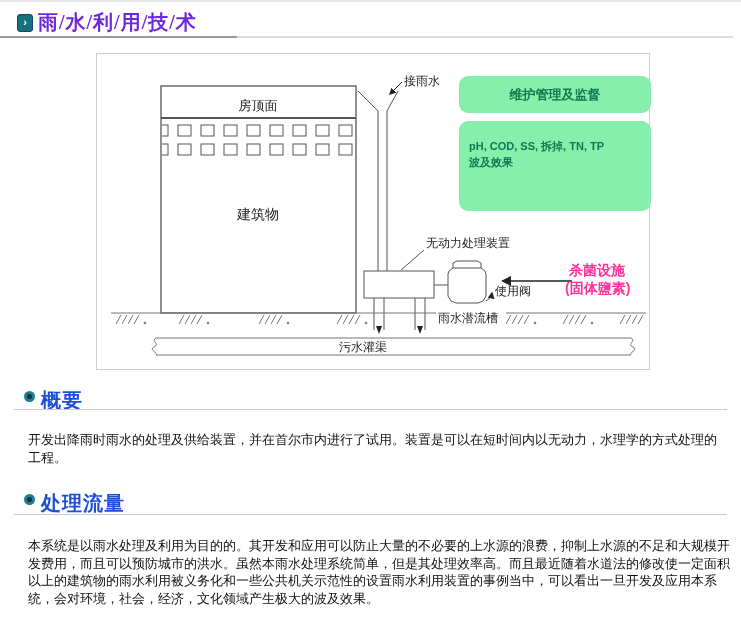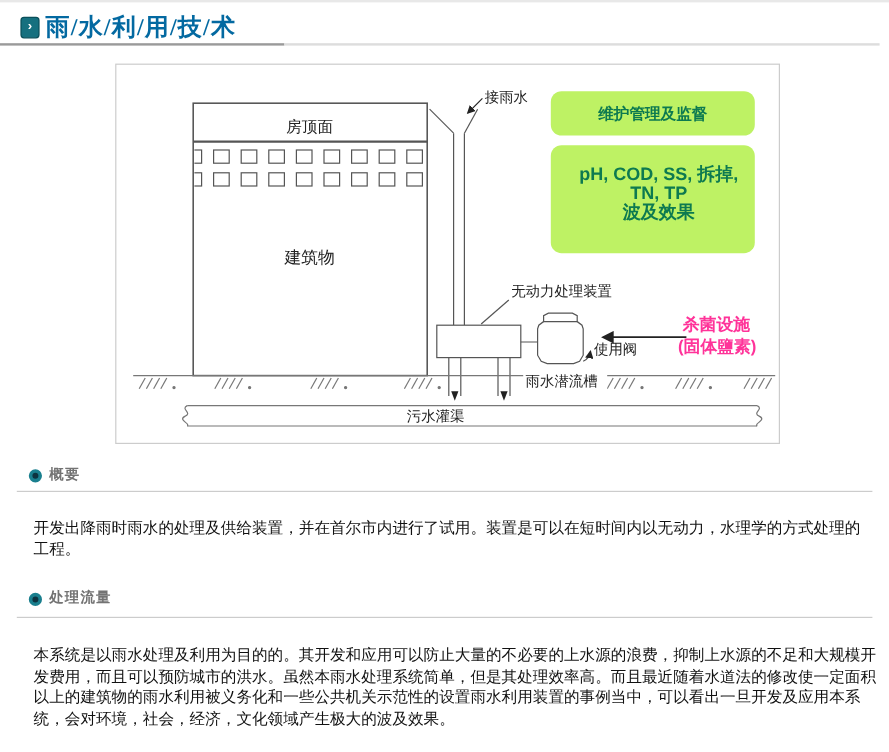--- a/index.html
+++ b/index.html
@@ -4,38 +4,38 @@
 <style>
   html,body{margin:0;padding:0;background:#fff;}
   .page{position:relative;width:741px;height:627px;background:#fff;overflow:hidden;
         border-top:2px solid #e8e8e8;font-family:"Liberation Sans",sans-serif;color:#222;}
 
   
   .hdr-icon{position:absolute;left:17px;top:12px;width:14px;height:16px;background:#16707f;
             border:1px solid #0a4f5a;border-radius:3px;color:#fff;font-size:11px;font-weight:bold;
             line-height:15px;text-align:center;}
   .hdr-title{position:absolute;left:38px;top:7px;font-family:"Liberation Serif",serif;
-             font-size:20px;font-weight:bold;color:#0369a1;letter-spacing:1px;}
+             font-size:20px;font-weight:bold;color:#6d28d9;letter-spacing:1px;}
   .hdr-rule-dark{position:absolute;left:0;top:34px;width:237px;height:2px;background:#9a9a9a;}
   .hdr-rule-light{position:absolute;left:237px;top:34px;width:496px;height:2px;background:#ddd;}
 
   
   .diagram{position:absolute;left:96px;top:51px;width:552px;height:315px;border:1px solid #ccc;background:#fff;}
   .diagram svg{position:absolute;left:0;top:0;}
-  .gbox{position:absolute;left:362px;width:170px;background:#bef264;border-radius:9px;
+  .gbox{position:absolute;left:362px;width:192px;background:#86efac;border-radius:9px;
         color:#0d7a50;font-weight:bold;font-family:"Liberation Sans",sans-serif;}
   .gbox1{top:22px;height:37px;font-size:13px;text-align:center;line-height:37px;}
-  .gbox2{top:67px;height:90px;font-size:15px;line-height:16px;padding:17px 0 0 10px;box-sizing:border-box;text-align:center;}
+  .gbox2{top:67px;height:90px;font-size:11px;line-height:16px;padding:17px 0 0 10px;box-sizing:border-box;}
 
   
   .sec-head{position:absolute;left:24px;height:18px;}
   .bullet{position:absolute;left:0;top:2px;width:5px;height:5px;border:3px solid #1a7f8e;
           border-radius:50%;background:#0d3340;}
   .sec-title{position:absolute;left:17px;top:-2px;font-family:"Liberation Serif",serif;
-             font-size:12px;font-weight:bold;color:#737373;letter-spacing:1px;white-space:nowrap;}
+             font-size:20px;font-weight:bold;color:#1d4ed8;letter-spacing:1px;white-space:nowrap;}
   .sec-rule{position:absolute;left:14px;width:713px;height:1px;background:#ccc;}
   .para{position:absolute;left:28px;font-family:"Liberation Serif",serif;font-size:13px;
         color:#111;line-height:17.5px;}
   .p1{top:416px;width:700px;}
   .p2{top:522px;width:707px;}
 </style>
 </head>
 <body>
 
 <div class="page">

